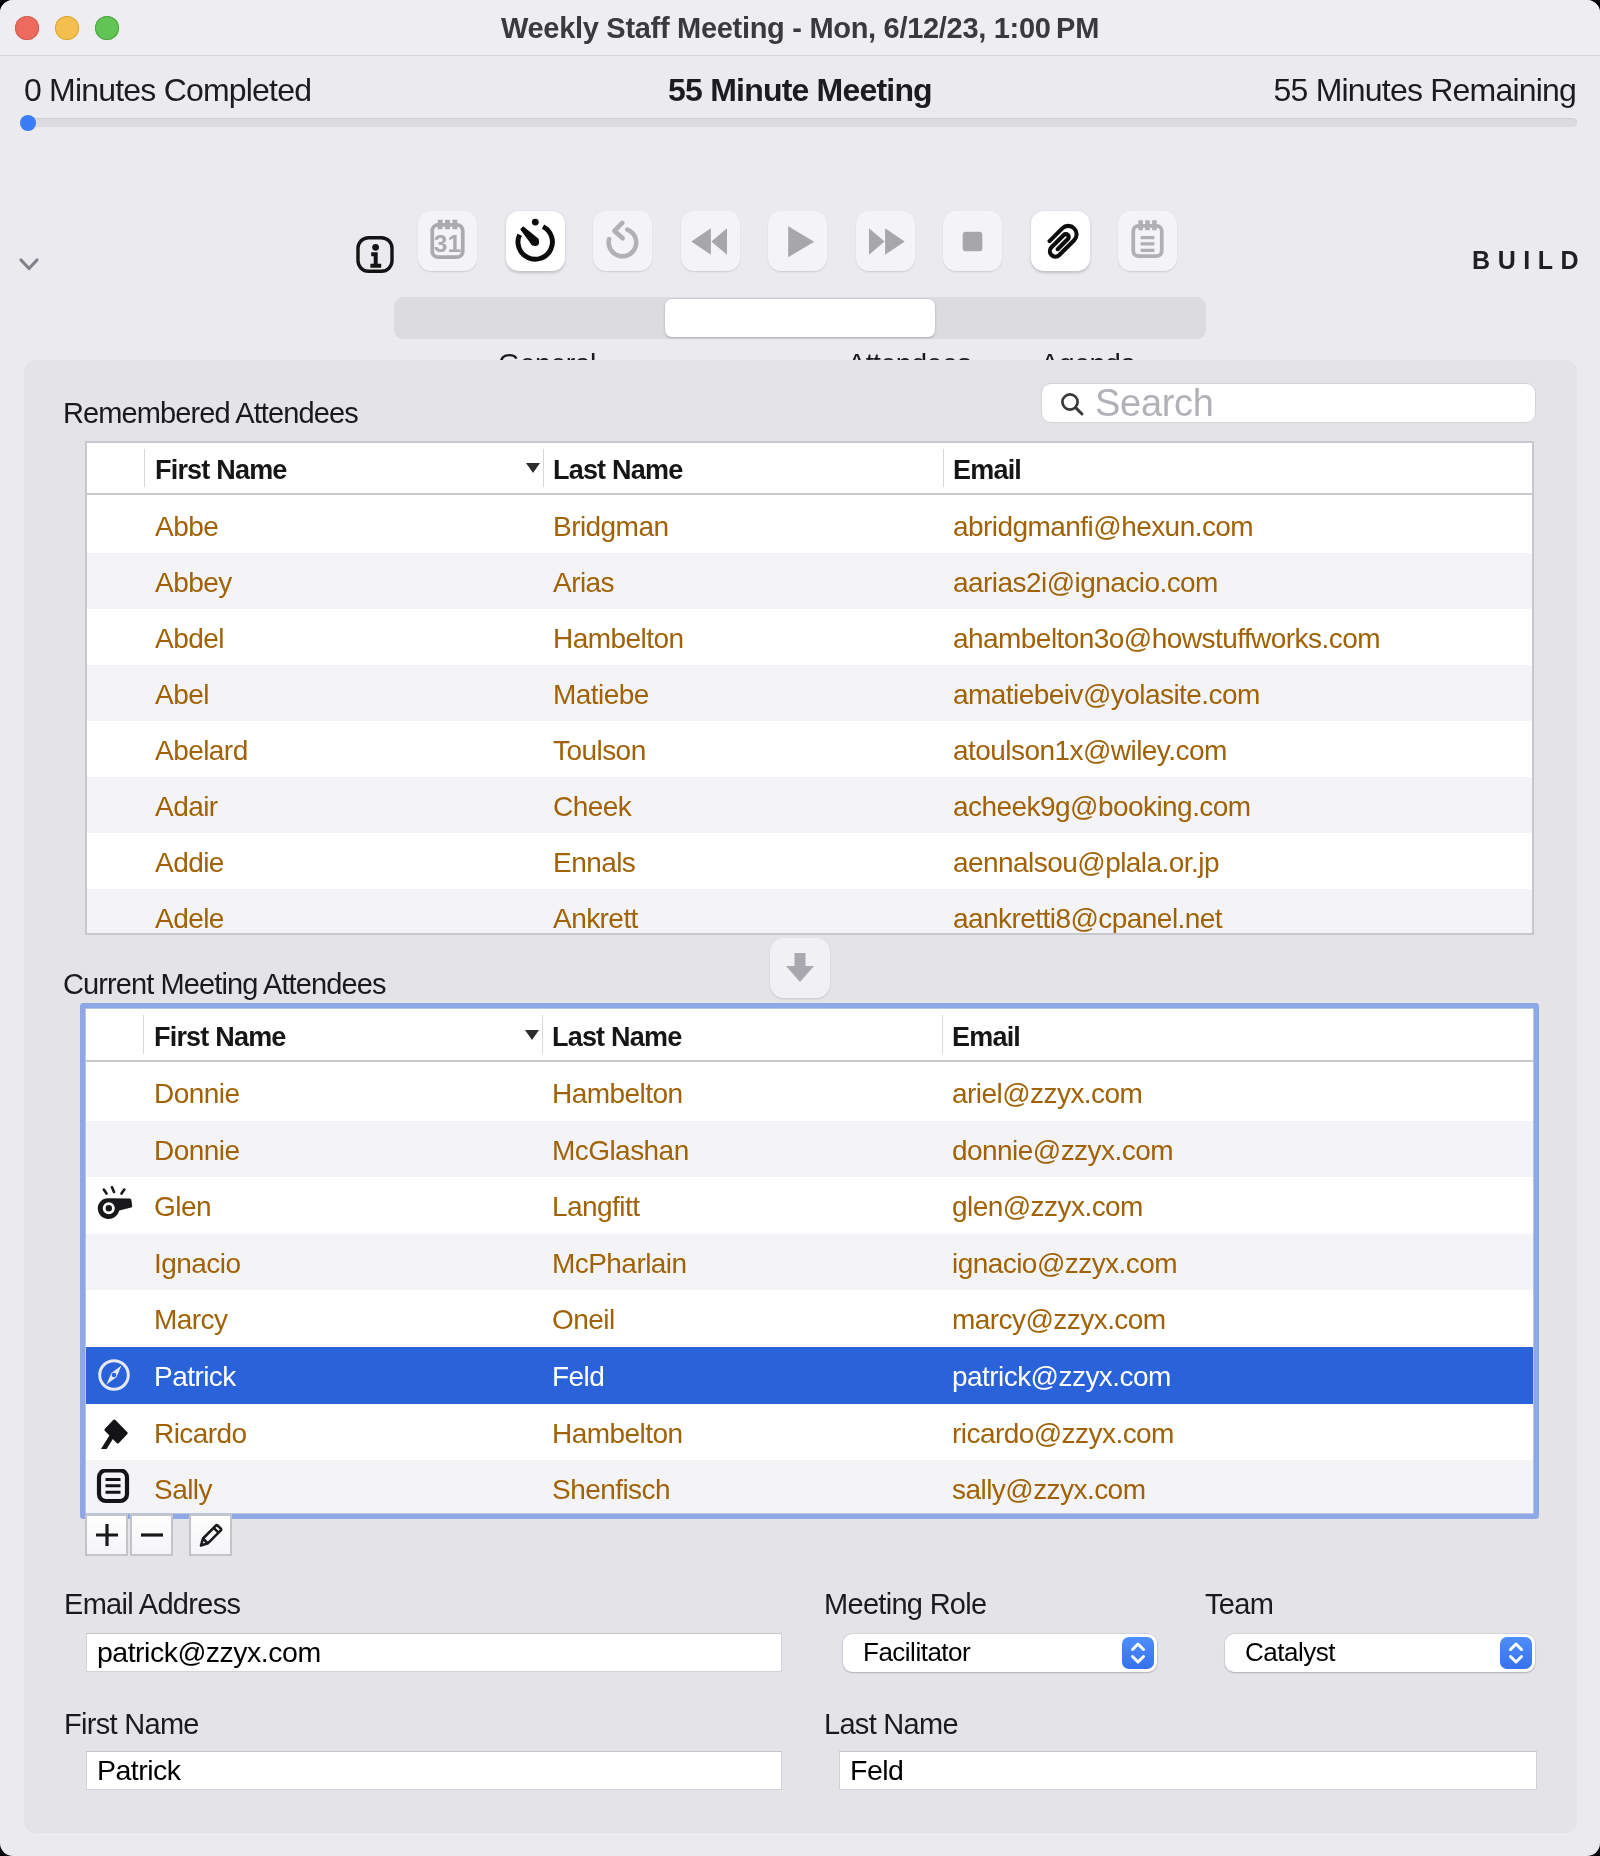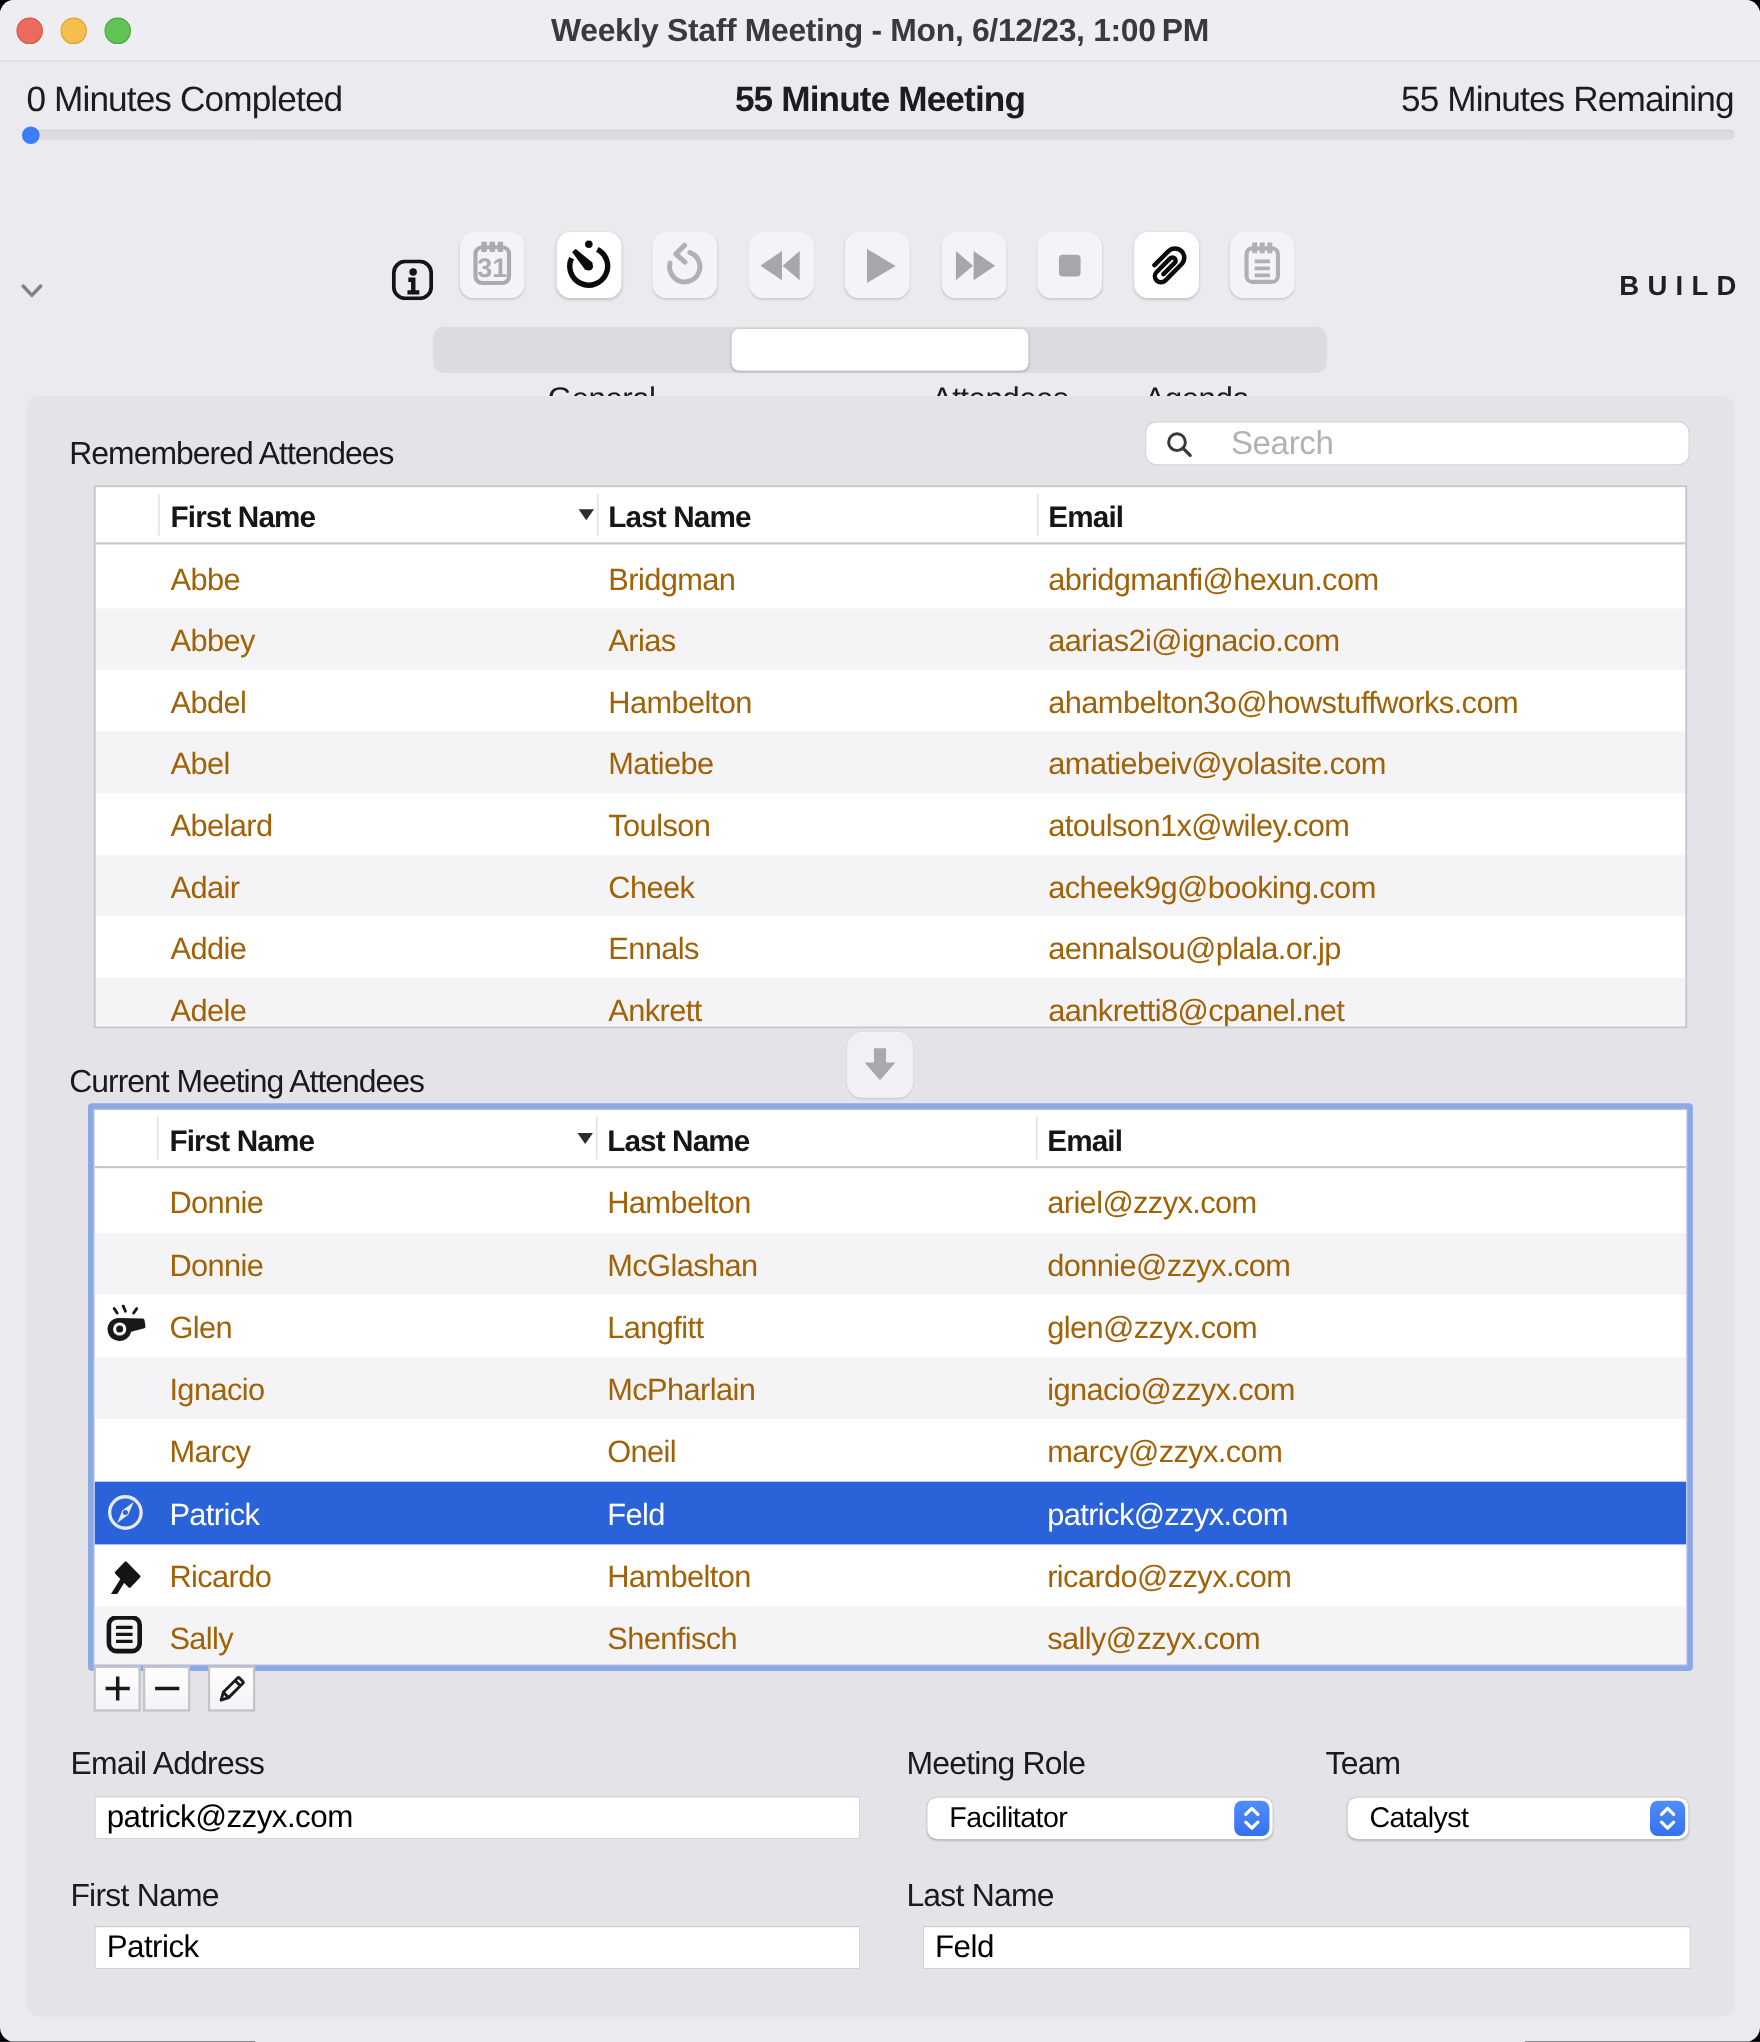--- a/index.html
+++ b/index.html
@@ -35,21 +35,21 @@
 #seg span { position:absolute; top:0; width:306px; height:42px; line-height:43px;
   text-align:center; font-size:28.5px; color:#1b1b1d; letter-spacing:-0.5px;margin-top:45px; }
 
 #panel { position:absolute; left:24px; top:360px; width:1553px; height:1473px;
   background:#e4e3e8; border-radius:12px; }
 .h2 { position:absolute; font-size:29px; color:#1a1a1c; letter-spacing:-0.9px; }
 
 #search { position:absolute; left:1041px; top:383px; width:495px; height:40px;
   background:#fff; border:1px solid #d3d2d7; border-radius:10px; }
 #search .ph { position:absolute; left:53px; top:0; height:38px; line-height:39px;
-  font-size:30px; color:#b2b1b7; letter-spacing:-0.3px;margin-left:24px; }
+  font-size:38px; color:#b2b1b7; letter-spacing:-0.3px; }
 
 .tbl { position:absolute; background:#fff; border:2px solid #c8c7cc; overflow:hidden; }
 .tbl.focus { border:1px solid #b9c4e2; box-shadow:0 0 0 5px #8ea8e6; border-radius:1px; }
 .thead { position:absolute; left:0; top:0; width:100%; border-bottom:2px solid #c9c8cd; background:#fff; }
 .cdiv { position:absolute; top:6px; bottom:6px; width:1px; background:#d8d7dc; }
 .hc { position:absolute; top:0; height:100%; display:flex; align-items:center; padding-top:5px;
   font-size:27px; font-weight:bold; color:#161618; letter-spacing:-0.8px; }
 .sort { position:absolute; top:50%; margin-top:-5px; width:0; height:0;
   border-left:7px solid transparent; border-right:7px solid transparent; border-top:10px solid #2c2c2e; }
 .trow { position:absolute; left:0; width:100%; font-size:28px; color:#a16207; letter-spacing:-0.55px; }

